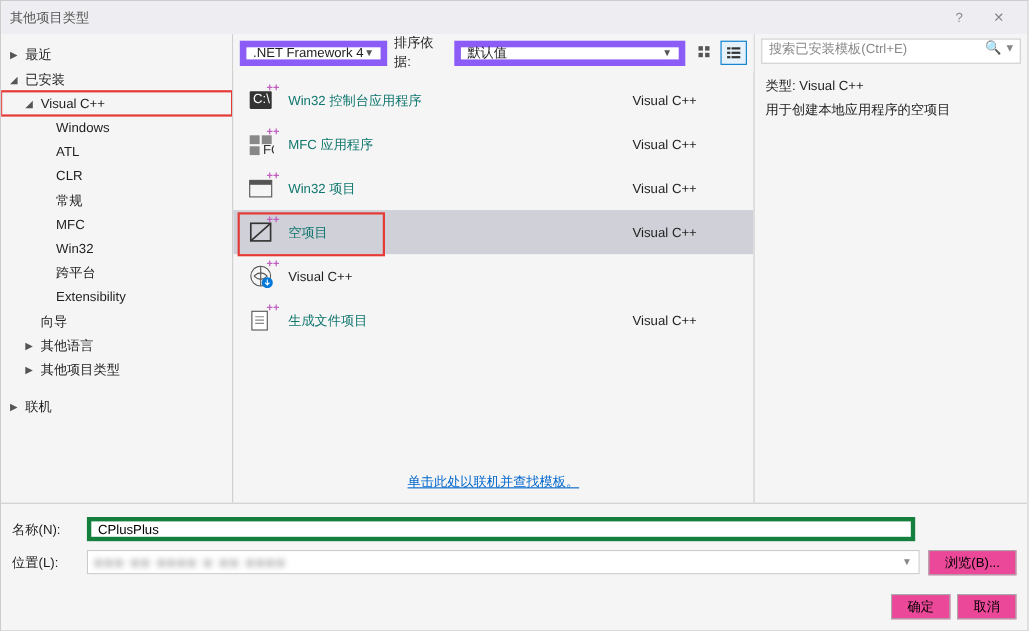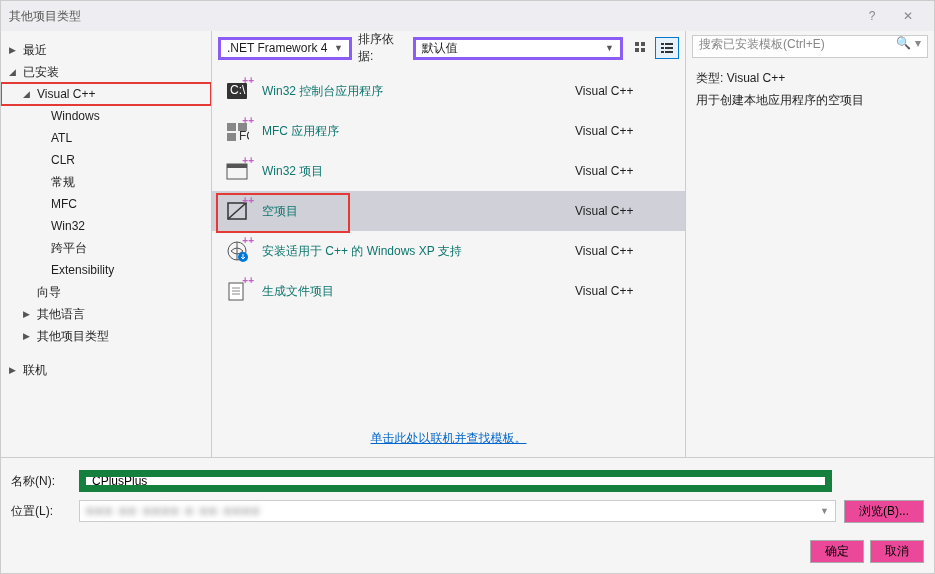--- a/index.html
+++ b/index.html
@@ -11,21 +11,21 @@
 .sidebar { width: 210px; padding: 8px 0; overflow: auto; }
 .tree-item { display: flex; align-items: center; height: 22px; padding-left: 8px; cursor: pointer; color: #1e1e1e; }
 .tree-item .arrow { width: 14px; color: #555; font-size: 9px; }
 .tree-item .arrow.blank { visibility: hidden; }
 .tree-item.depth1 { padding-left: 22px; }
 .tree-item.depth2 { padding-left: 36px; }
 .tree-item.selected { background: transparent; }
 .highlight-red { outline: 2px solid #e53935; outline-offset: -1px; }
 .center { flex: 1; display: flex; flex-direction: column; border-left: 1px solid #ccc; border-right: 1px solid #ccc; min-width: 0; }
 .toolbar { height: 34px; display: flex; align-items: center; padding: 4px 6px; gap: 6px; background: #f5f5f5; }
-.combo { border: 3px solid #8b5cf6; background: #fff; height: 23px; display: flex; align-items: center; padding: 0 6px; color: #1e1e1e; }
+.combo { border: 6px solid #8b5cf6; background: #fff; height: 23px; display: flex; align-items: center; padding: 0 6px; color: #1e1e1e; }
 .combo.framework { width: 140px; }
 .combo.sort { width: 220px; }
 .combo .chev { margin-left: auto; font-size: 9px; color: #555; }
 .sort-label { color: #1e1e1e; }
 .view-btns { margin-left: auto; display: flex; gap: 2px; }
 .view-btn { border: 1px solid transparent; width: 24px; height: 22px; display: flex; align-items: center; justify-content: center; }
 .view-btn.active { border-color: #007acc; background: #e6f2fb; }
 .template-list { flex: 1; overflow: auto; padding: 6px 0; }
 .tmpl { display: flex; align-items: center; height: 40px; padding: 0 10px; cursor: pointer; }
 .tmpl .icon { width: 30px; height: 28px; display: flex; align-items: center; justify-content: center; margin-right: 10px; position: relative; }
@@ -38,21 +38,21 @@
 .online-link { text-align: center; padding: 10px 0; }
 .online-link a { color: #0066cc; text-decoration: underline; cursor: pointer; }
 .right-panel { width: 248px; padding: 4px 6px; display: flex; flex-direction: column; }
 .search-box { border: 1px solid #ccc; background: #fff; height: 23px; display: flex; padding: 0 6px; color: #888; margin-bottom: 10px; }
 .search-box .sicon { margin-left: auto; font-weight: bold; color: #555; }
 .detail { color: #1e1e1e; line-height: 1.8; padding: 0 4px; }
 .detail .type-label { display: inline; }
 .bottom { border-top: 1px solid #ccc; background: #f5f5f5; padding: 8px 10px; }
 .field-row { display: flex; align-items: center; height: 30px; gap: 8px; }
 .field-row .label { width: 60px; color: #1e1e1e; }
-.field-row input { flex: 1; height: 22px; border: 7px solid #15803d; padding: 4px 6px; background: #fff; }
+.field-row input { flex: 1; height: 22px; border: 4px solid #15803d; padding: 4px 6px; background: #fff; }
 .field-row .loc-combo { flex: 1; height: 22px; border: 1px solid #ccc; background: #fff; display: flex; align-items: center; padding: 0 6px; color: #888; }
 .field-row .chev { margin-left: auto; font-size: 9px; }
 .browse-btn, .ok-btn, .cancel-btn { height: 23px; border: 1px solid #aaa; background: #ec4899; padding: 0 14px; cursor: pointer; }
 .footer { display: flex; justify-content: flex-end; gap: 6px; padding: 6px 10px 10px; background: #f5f5f5; }
 .blur { filter: blur(3px); color: #aaa; letter-spacing: 2px; }
 svg { display: block; }
 </style>
 </head>
 <body>
 
@@ -210,21 +210,20 @@
         <div class="tmpl">
           <div class="icon">
             <svg width="24" height="22">
               <circle cx="12" cy="11" r="9" fill="none" stroke="#555"></circle>
               <path d="M6 11 Q12 5 18 11 M6 11 Q12 17 18 11 M12 2 L12 20" stroke="#555" fill="none"></path>
               <circle cx="18" cy="17" r="5" fill="#0078d7"></circle>
               <path d="M18 14 L18 19 M16 17 L18 19 L20 17" stroke="#fff" fill="none"></path>
             </svg>
             <span class="plus">++</span>
           </div>
-          <span class="name">安装适用于 C++ 的 Windows XP 支持</span>
           <span class="lang">Visual C++</span>
         </div>
         <div class="tmpl">
           <div class="icon">
             <svg width="24" height="22">
               <rect x="4" y="3" width="14" height="17" fill="#fff" stroke="#555"></rect>
               <line x1="7" y1="8" x2="15" y2="8" stroke="#888"></line>
               <line x1="7" y1="11" x2="15" y2="11" stroke="#888"></line>
               <line x1="7" y1="14" x2="15" y2="14" stroke="#888"></line>
             </svg>

